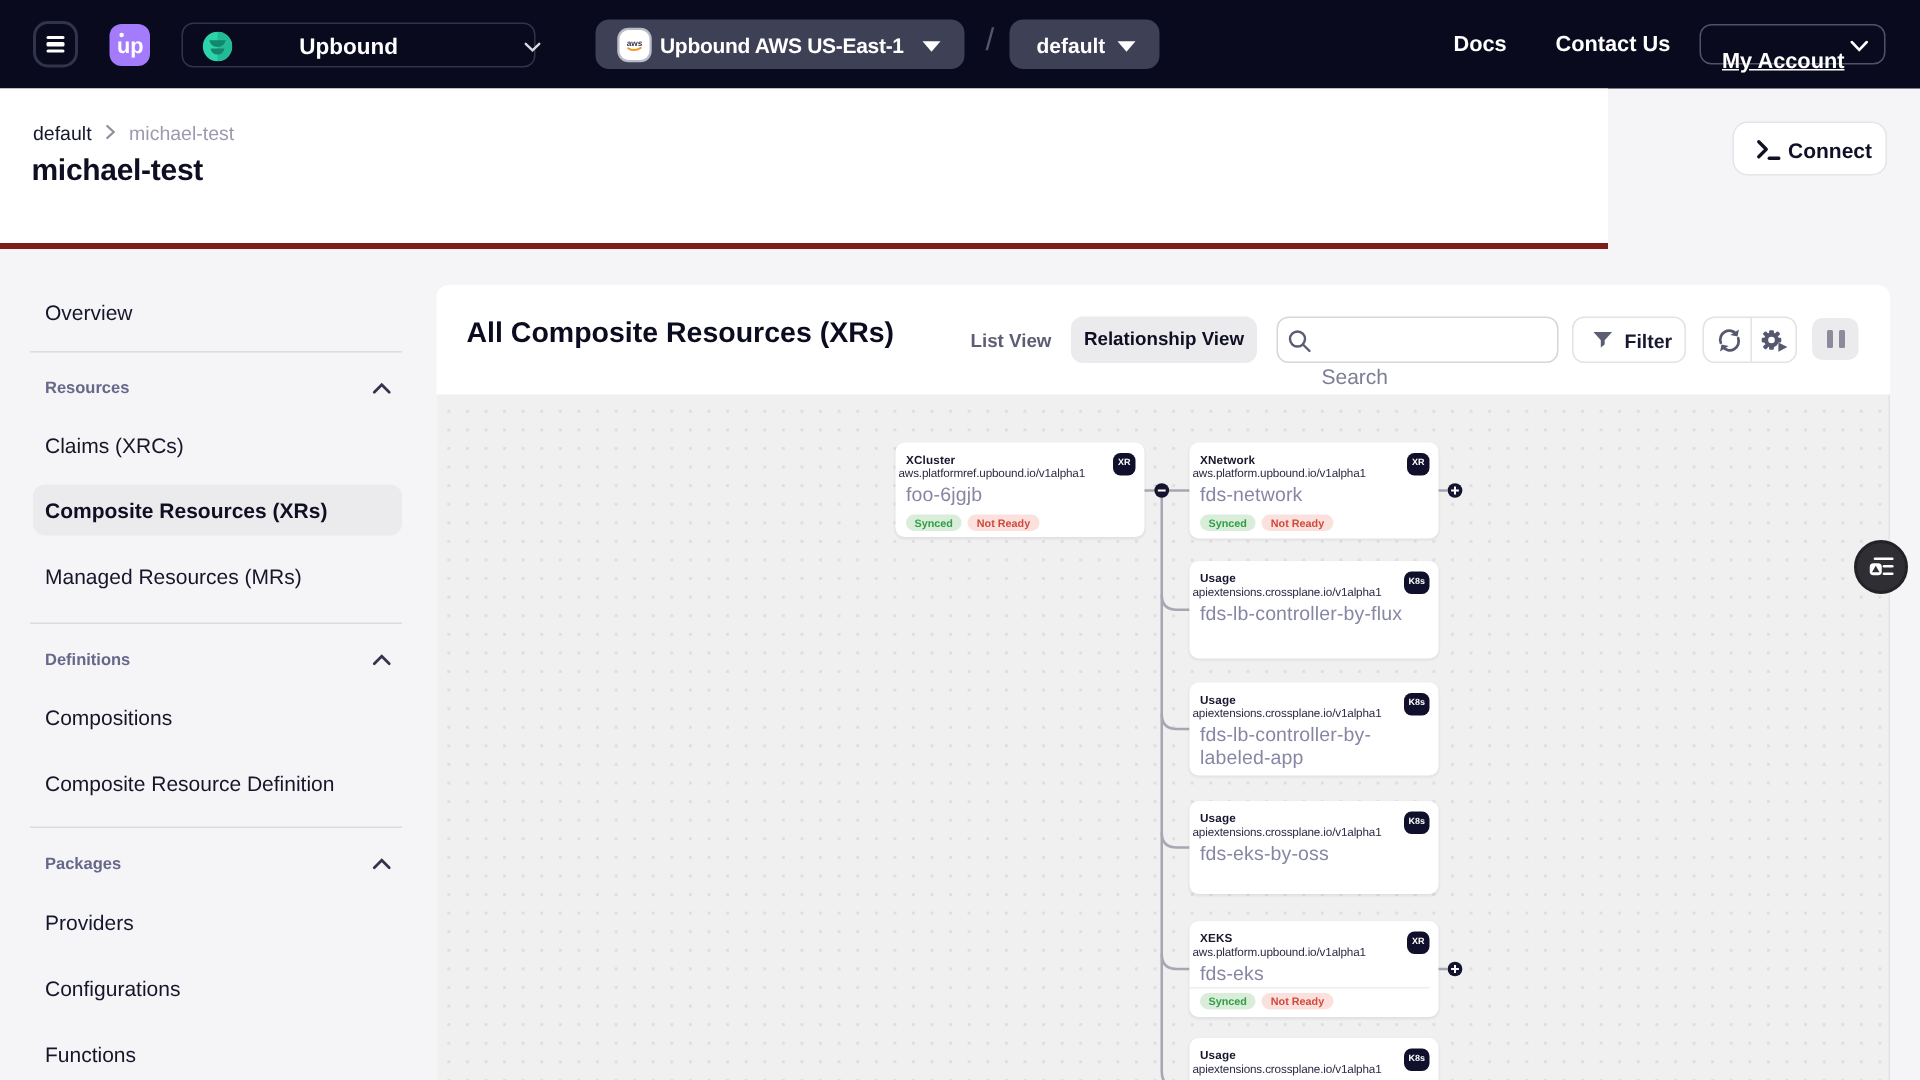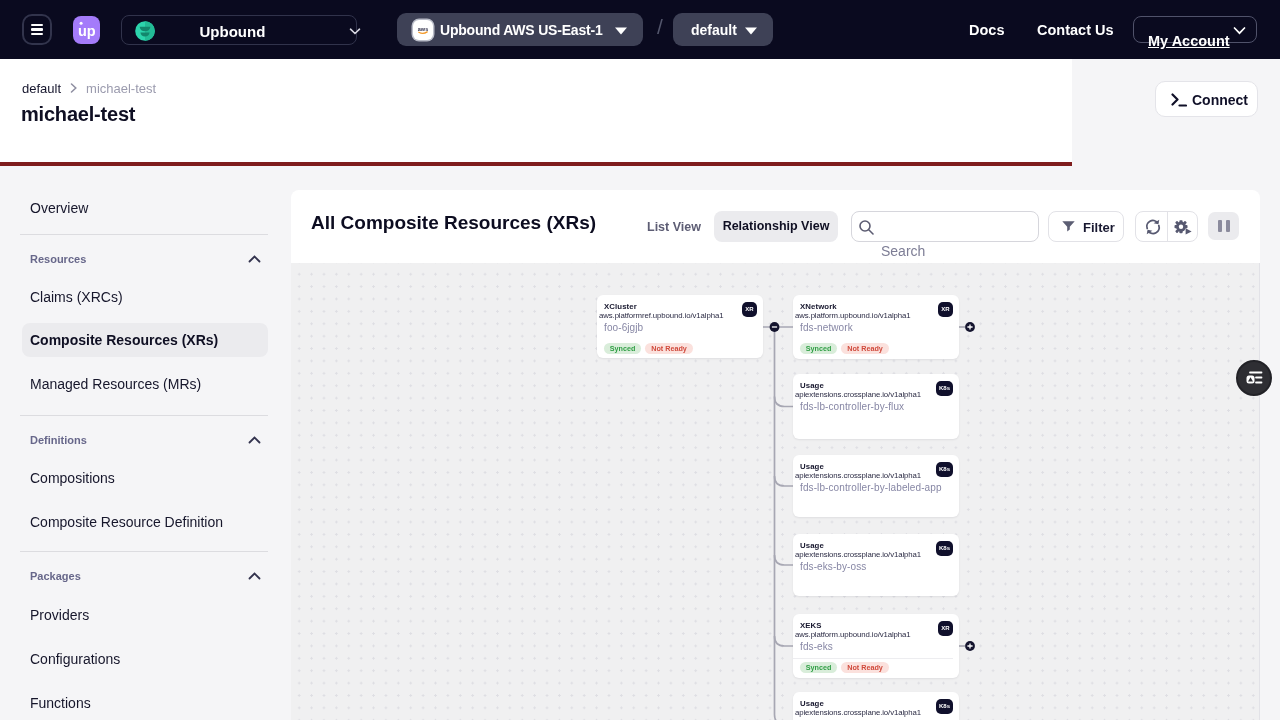--- a/index.html
+++ b/index.html
@@ -52,21 +52,21 @@
 .pause { position:absolute; left:1208px; top:212px; width:31px; height:28px; background:#ebebee; border-radius:7px; }
 .pause i { position:absolute; top:8px; width:4px; height:12px; background:#8b8b9d; border-radius:1px; }
 
 
 .canvas { position:absolute; left:291px; top:263px; width:969px; height:457px; background:#f0f0f1;
   background-image:radial-gradient(circle, #dedee3 1px, transparent 1px);
   background-size:12.4px 12.4px; background-position:2px 5px; border-right:1px solid #e2e2e7; }
 .node { position:absolute; width:166px; background:#fff; border-radius:6px; box-shadow:0 1px 2px rgba(20,20,40,0.08); }
 .node .t { position:absolute; left:7px; top:6.5px; font-size:7.8px; font-weight:700; color:#16162d; letter-spacing:0.1px; }
 .node .k { position:absolute; left:2px; top:16px; font-size:7.8px; color:#2b2b44; letter-spacing:-0.1px; }
-.node .n { position:absolute; left:7px; top:26.5px; font-size:10px; color:#8787a5; letter-spacing:0.1px; }
+.node .n { position:absolute; left:7px; top:26.5px; font-size:13px; color:#8787a5; letter-spacing:0.1px; }
 .badge { position:absolute; right:6px; top:7px; height:15px; background:#10102c; border-radius:5px; color:#fff; font-size:6px; font-weight:700; text-align:center; line-height:15px; }
 .pill { position:absolute; top:48px; height:11px; border-radius:5.5px; font-size:7.2px; font-weight:700; line-height:11.5px; text-align:center; }
 .pill.g { left:7px; width:37px; background:#d9edda; color:#2f9e44; }
 .pill.r { background:#fbe1dd; color:#d04a3c; }
 
 
 .legend { position:absolute; left:1236px; top:360px; width:36px; height:36px; background:#2e2e33; border:2px solid #222227; border-radius:50%; }
 </style>
 </head>
 <body>

